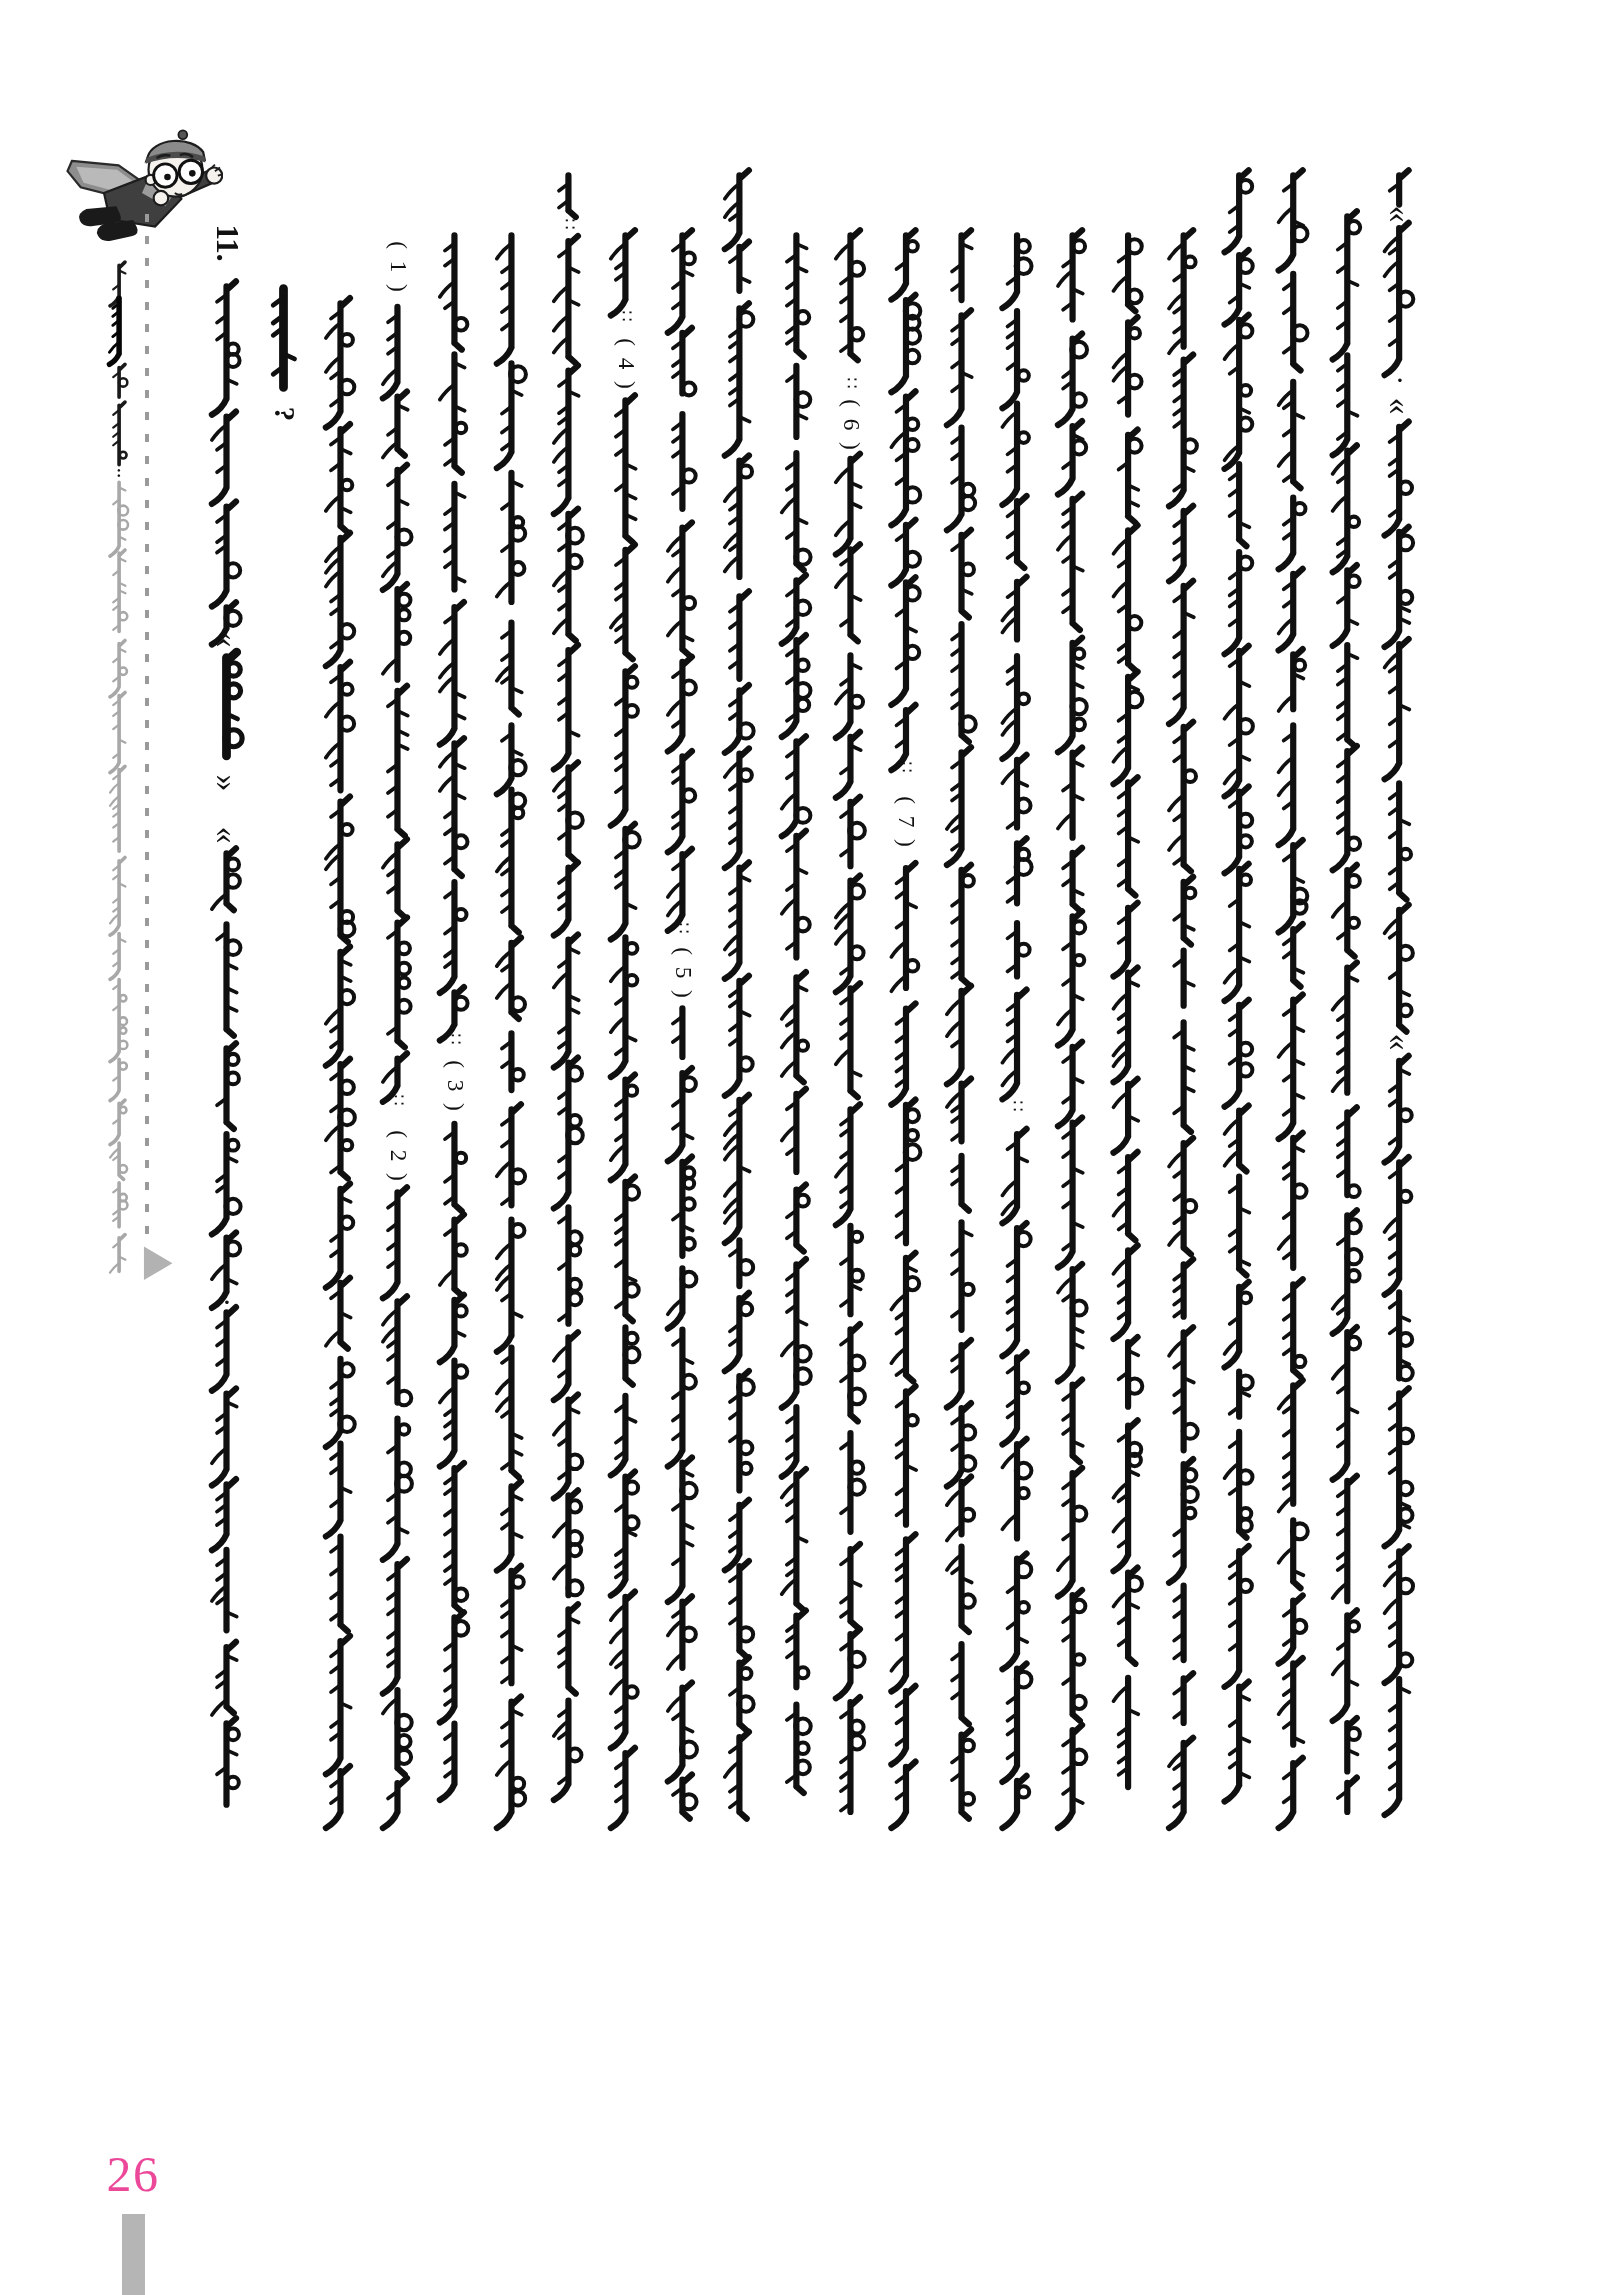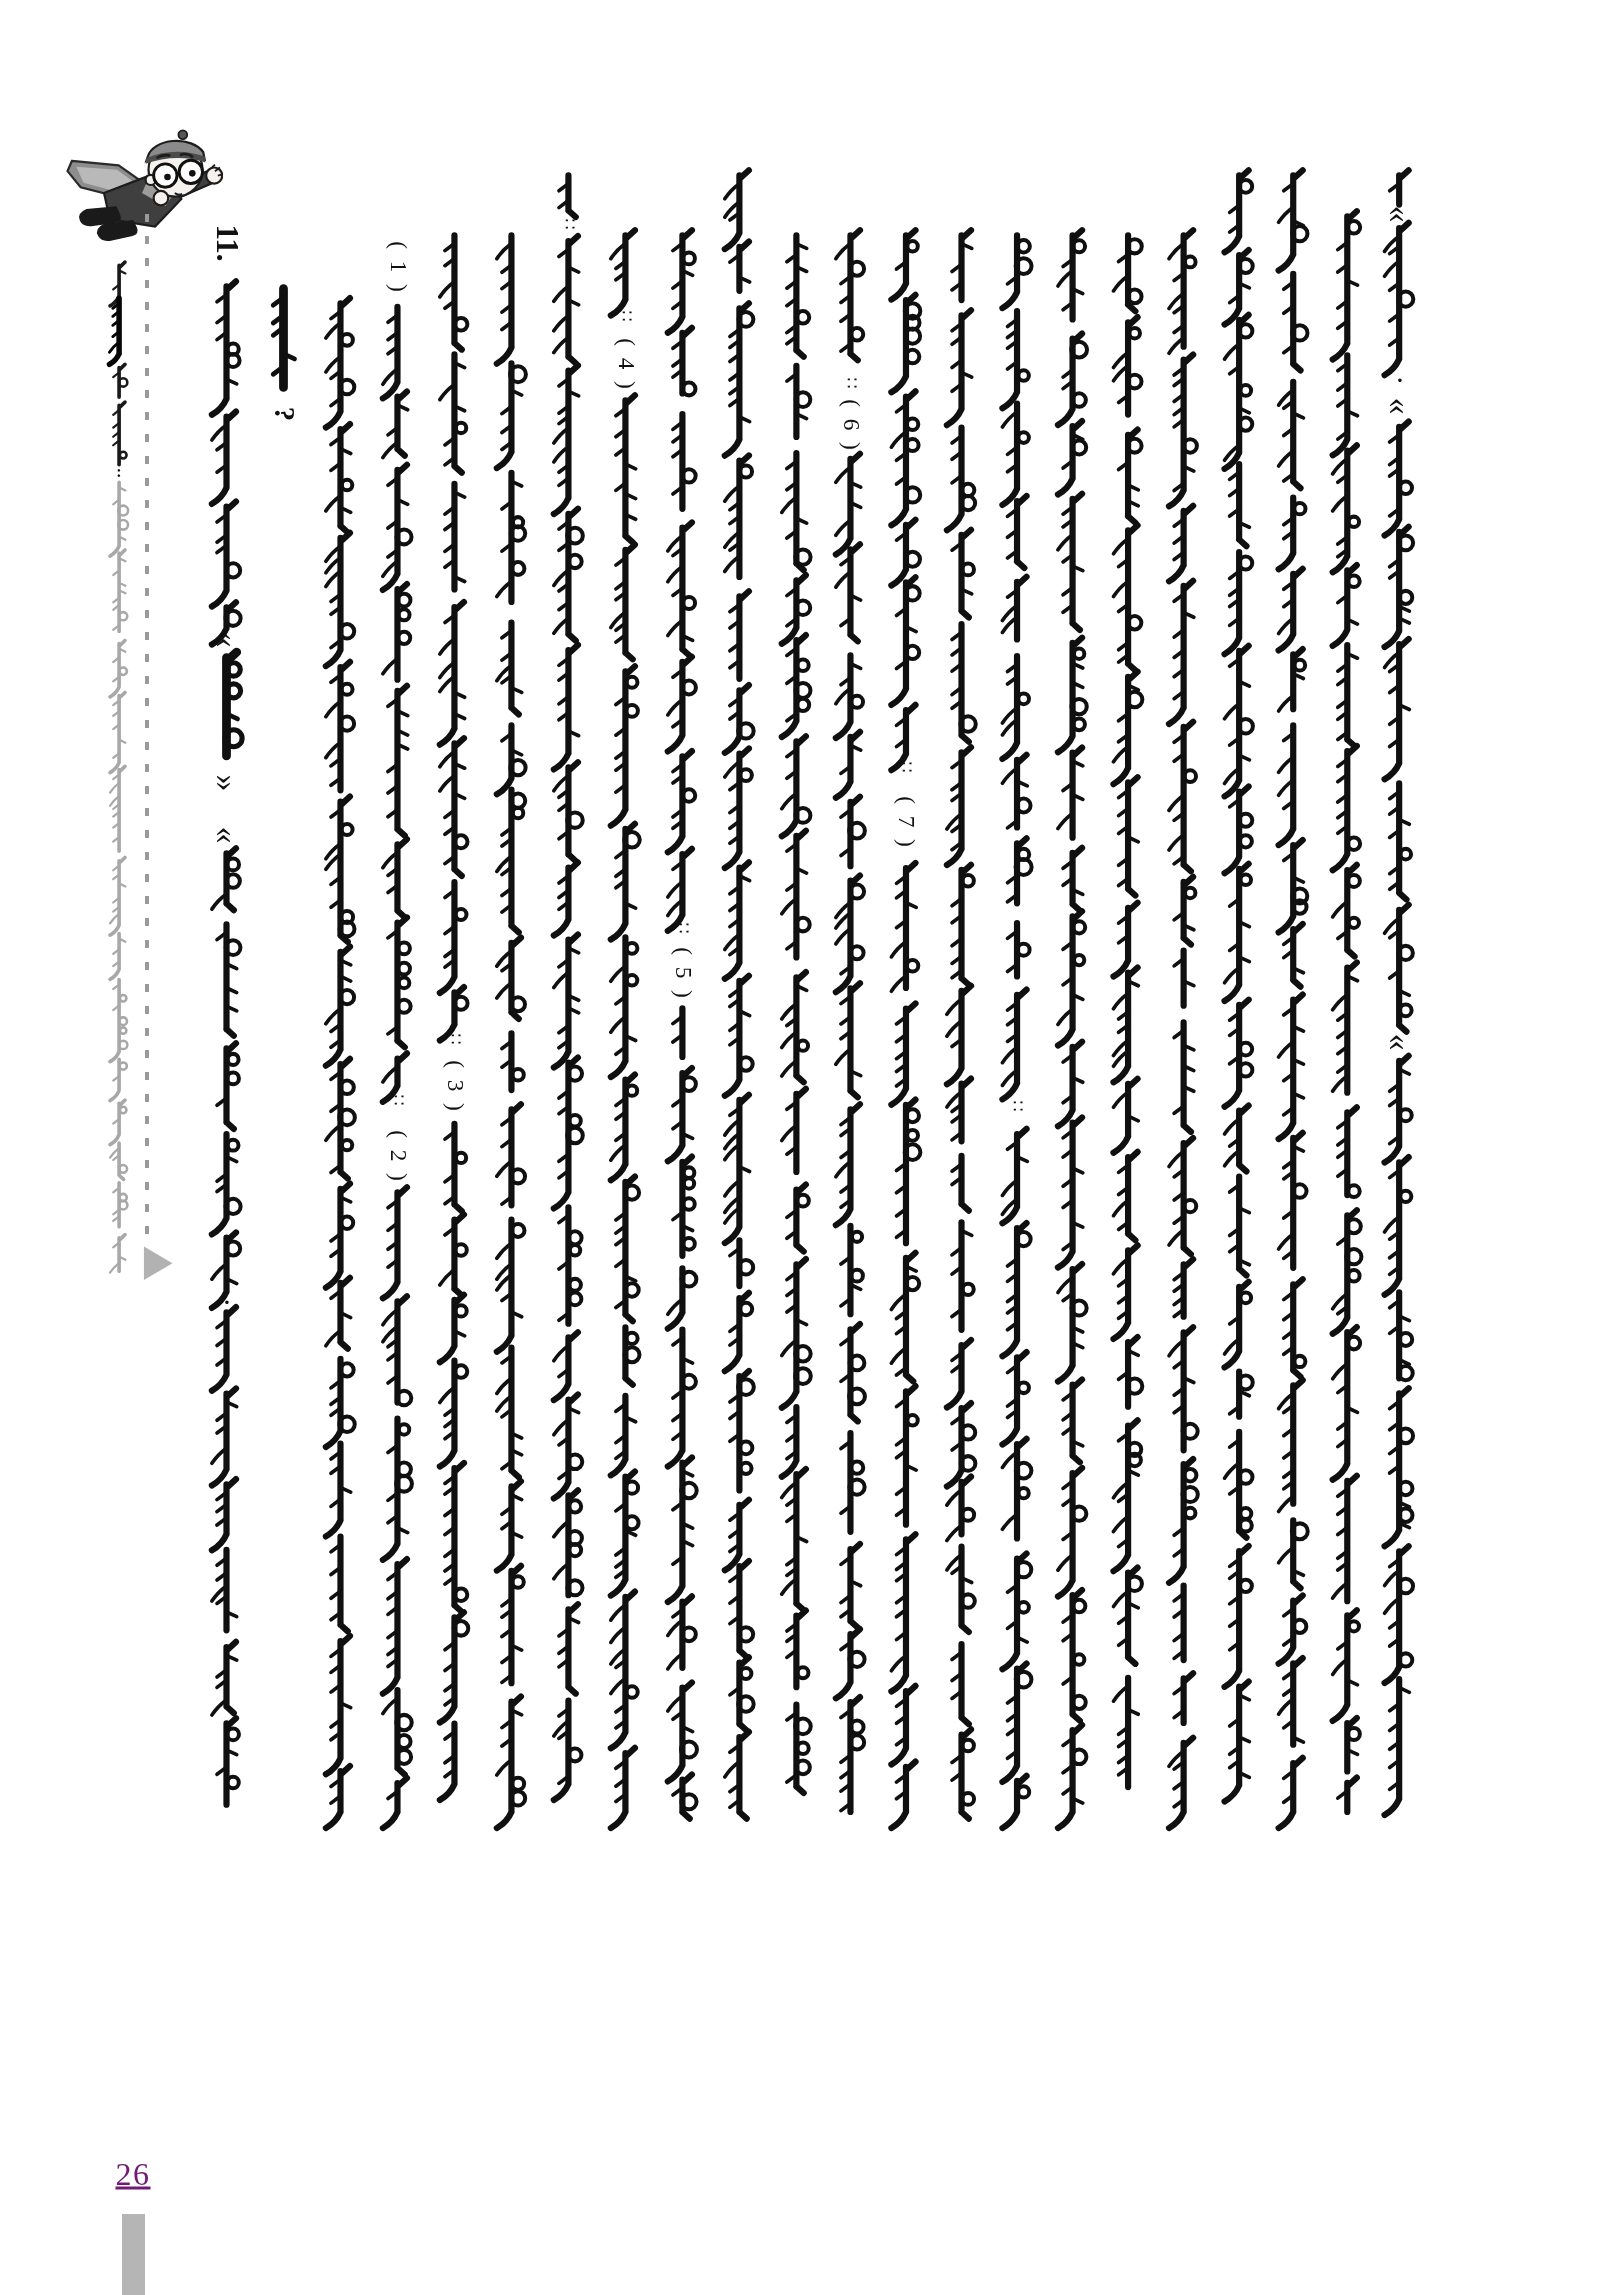--- a/index.html
+++ b/index.html
@@ -21,21 +21,21 @@
   .mark.rot{transform:translate(-50%,-50%) rotate(90deg);}
   .mark.bold{font-weight:bold;}
   #divider{
     position:absolute;
     width:3.7px;
     background:repeating-linear-gradient(to bottom,#9a9a9a 0 8px,transparent 8px 22px);
   }
   #page-number{
     position:absolute;
     transform:translate(-50%,-50%);
-    font-size:32px;color:#701a75;letter-spacing:1.5px;text-decoration:underline;
+    font-size:50px;color:#ec4899;letter-spacing:1.5px;
   }
   #footer-bar{position:absolute;}
   #mascot{position:absolute;}
 </style>
 </head>
 <body>
 
 <div class="page">
 
   <svg id="glyph-layer" width="1622" height="2295" viewBox="0 0 2220 3141">

